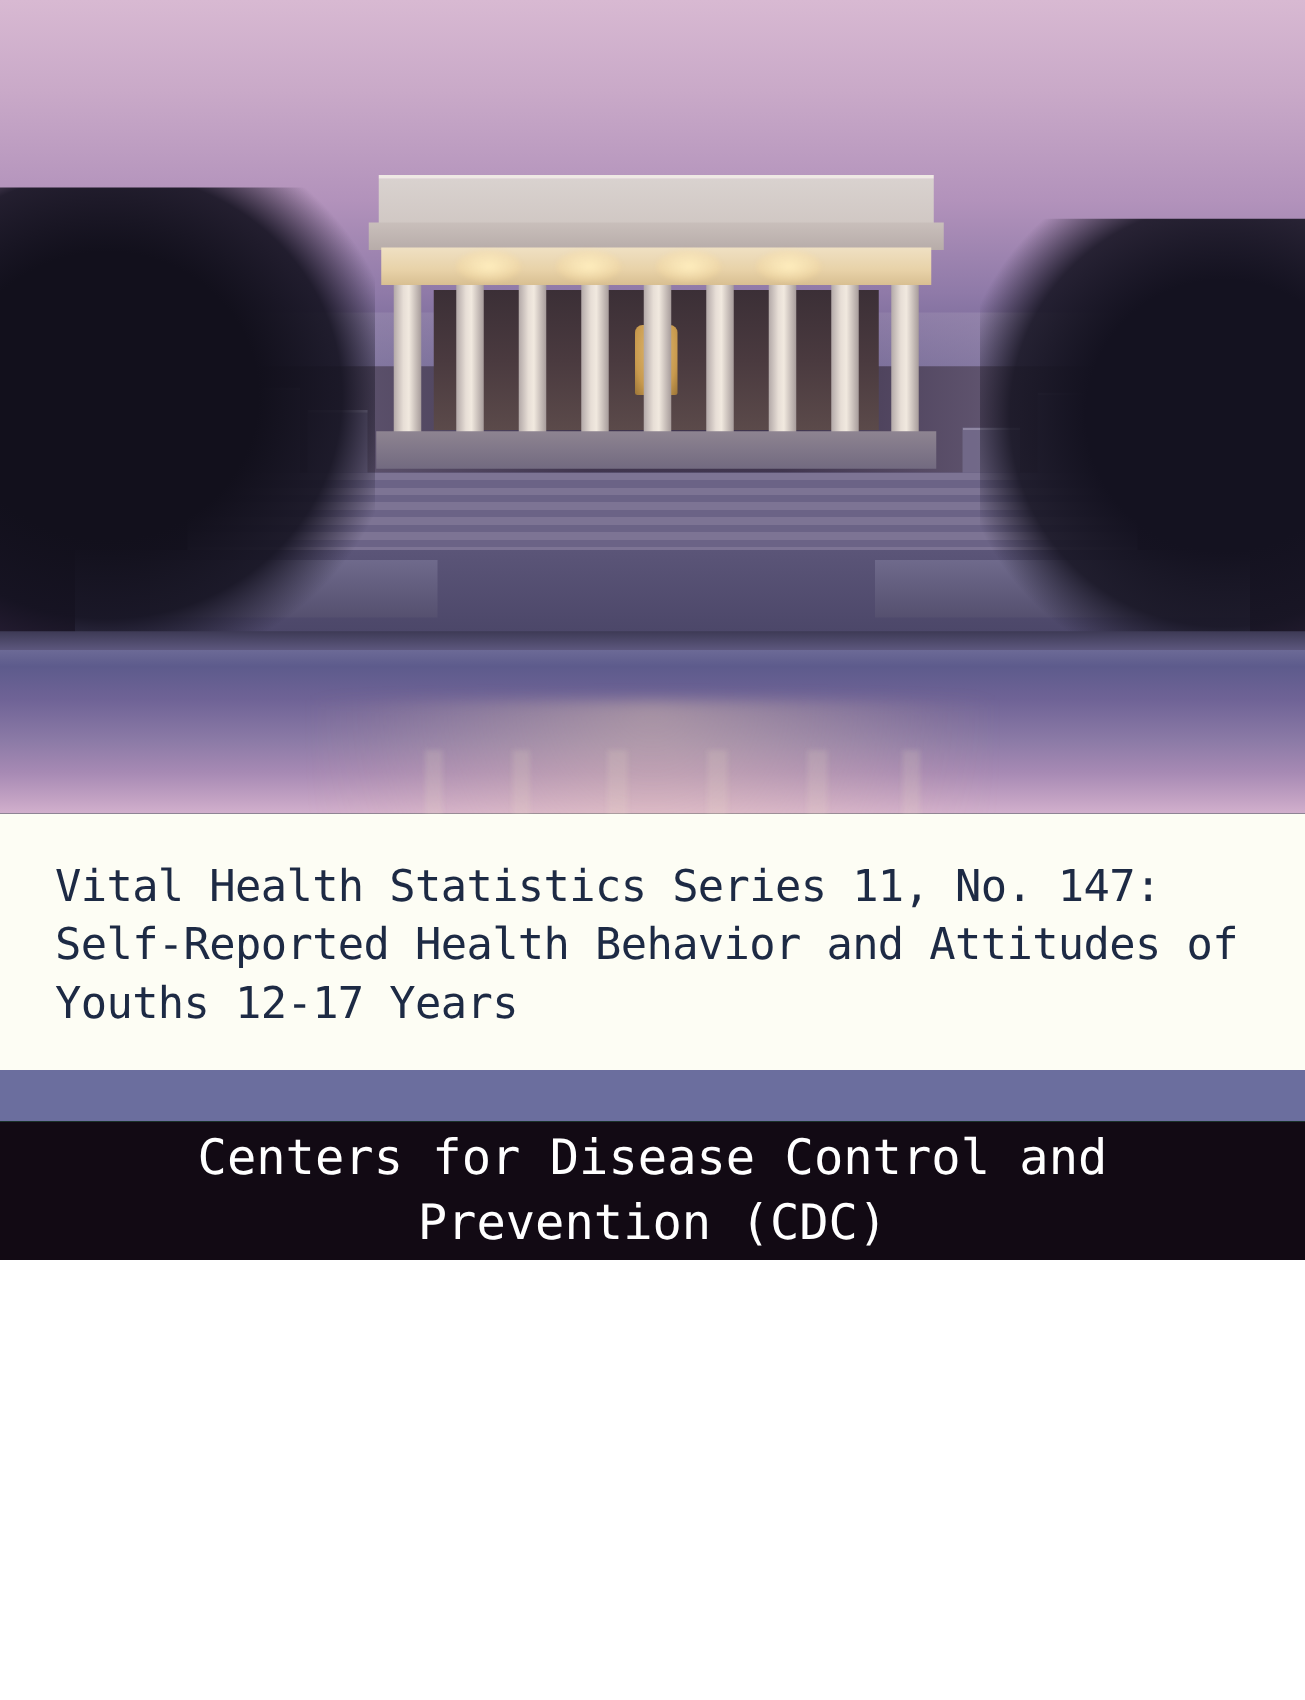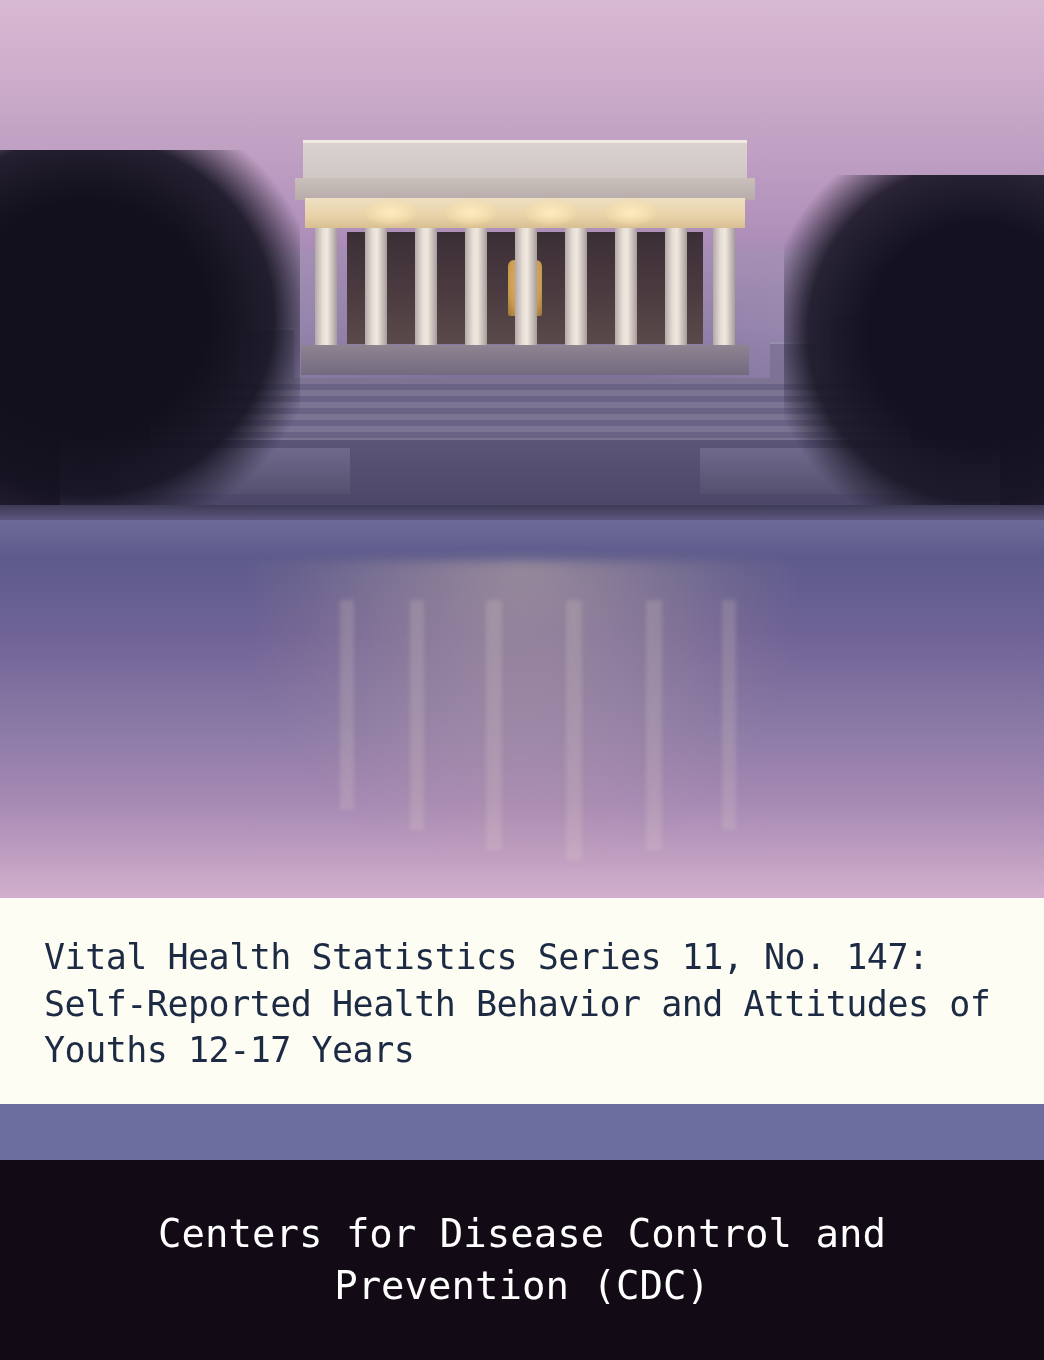--- a/index.html
+++ b/index.html
@@ -9,21 +9,21 @@
   }
   body {
     width: 1044px;
     height: 1360px;
     font-family: "DejaVu Sans Mono", monospace;
     overflow: hidden;
   }
   .cover {
     position: relative;
     width: 1044px;
-    height: 1360px;
+    height: 1008px;
     display: flex;
     flex-direction: column;
     background: #22c55e;
   }
 
   
   .photo {
     position: relative;
     width: 100%;
     height: 898px;
@@ -216,21 +216,21 @@
     background: #6b6e9e;
   }
 
   
   .author-band {
     flex: 1;
     background: #120a14;
     display: flex;
     align-items: center;
     justify-content: center;
-    padding: 16px 30px;
+    padding: 4px 30px;
   }
   .author-text {
     color: #ffffff;
     font-size: 39px;
     line-height: 1.32;
     text-align: center;
     font-family: "DejaVu Sans Mono", monospace;
   }
 </style>
 </head>

